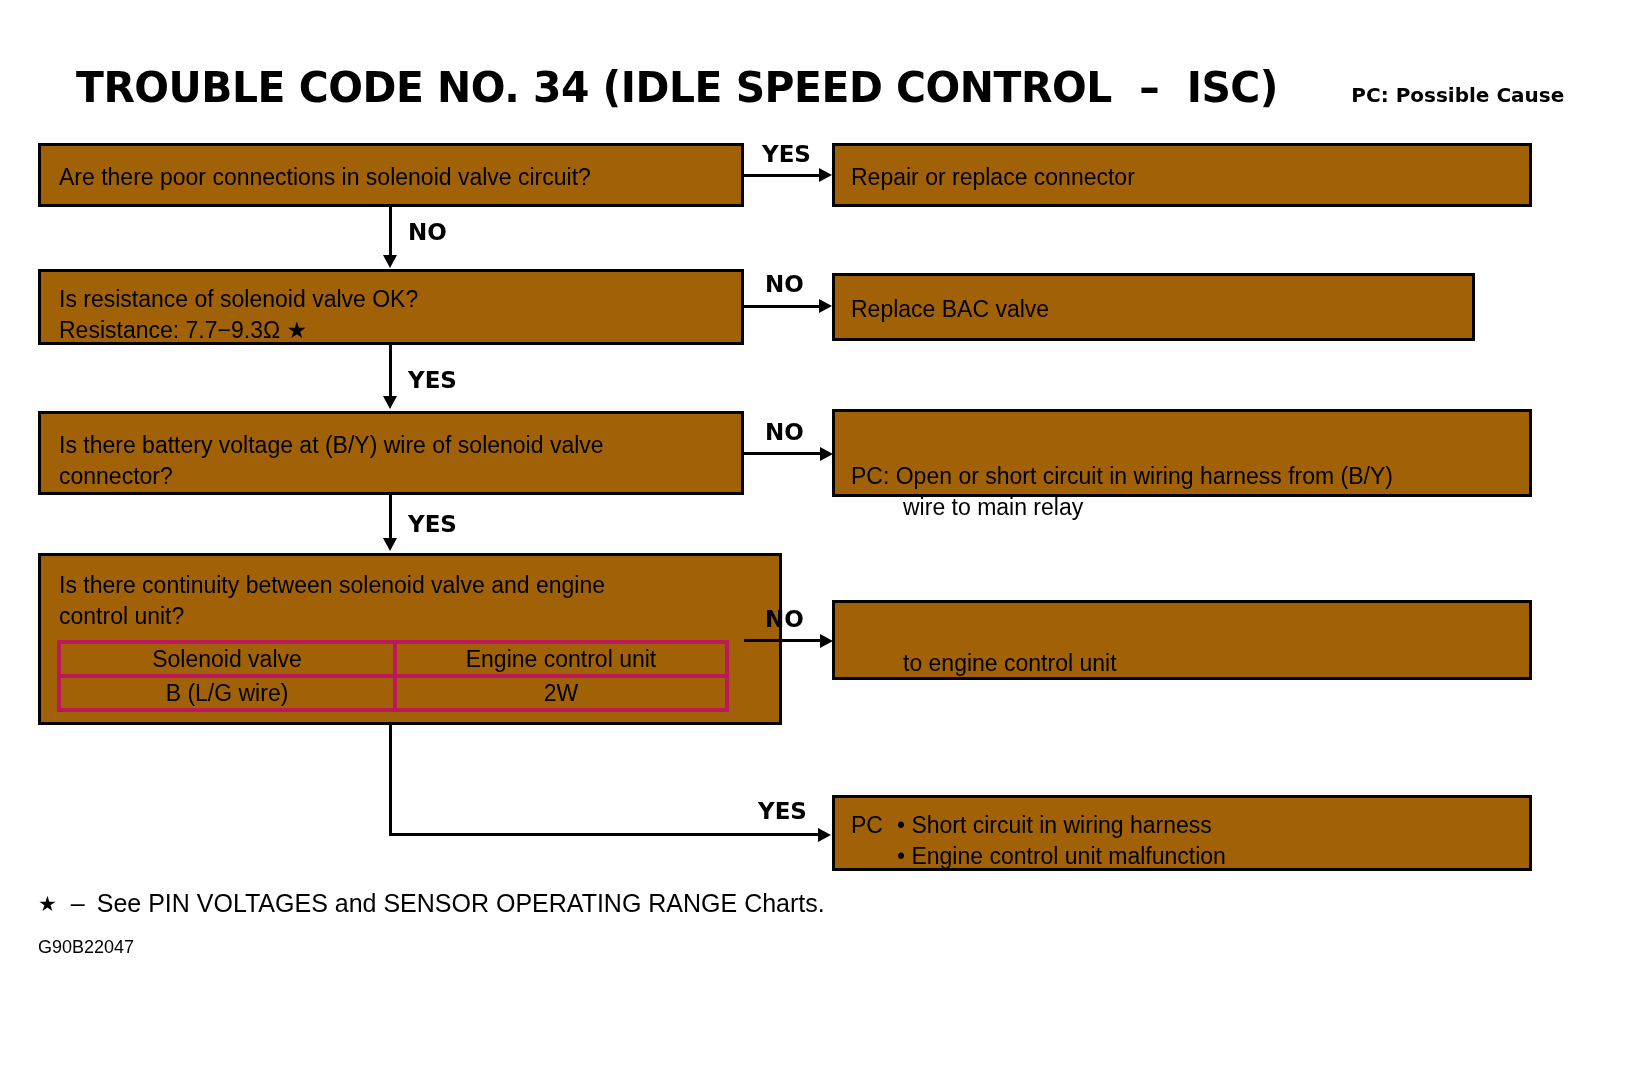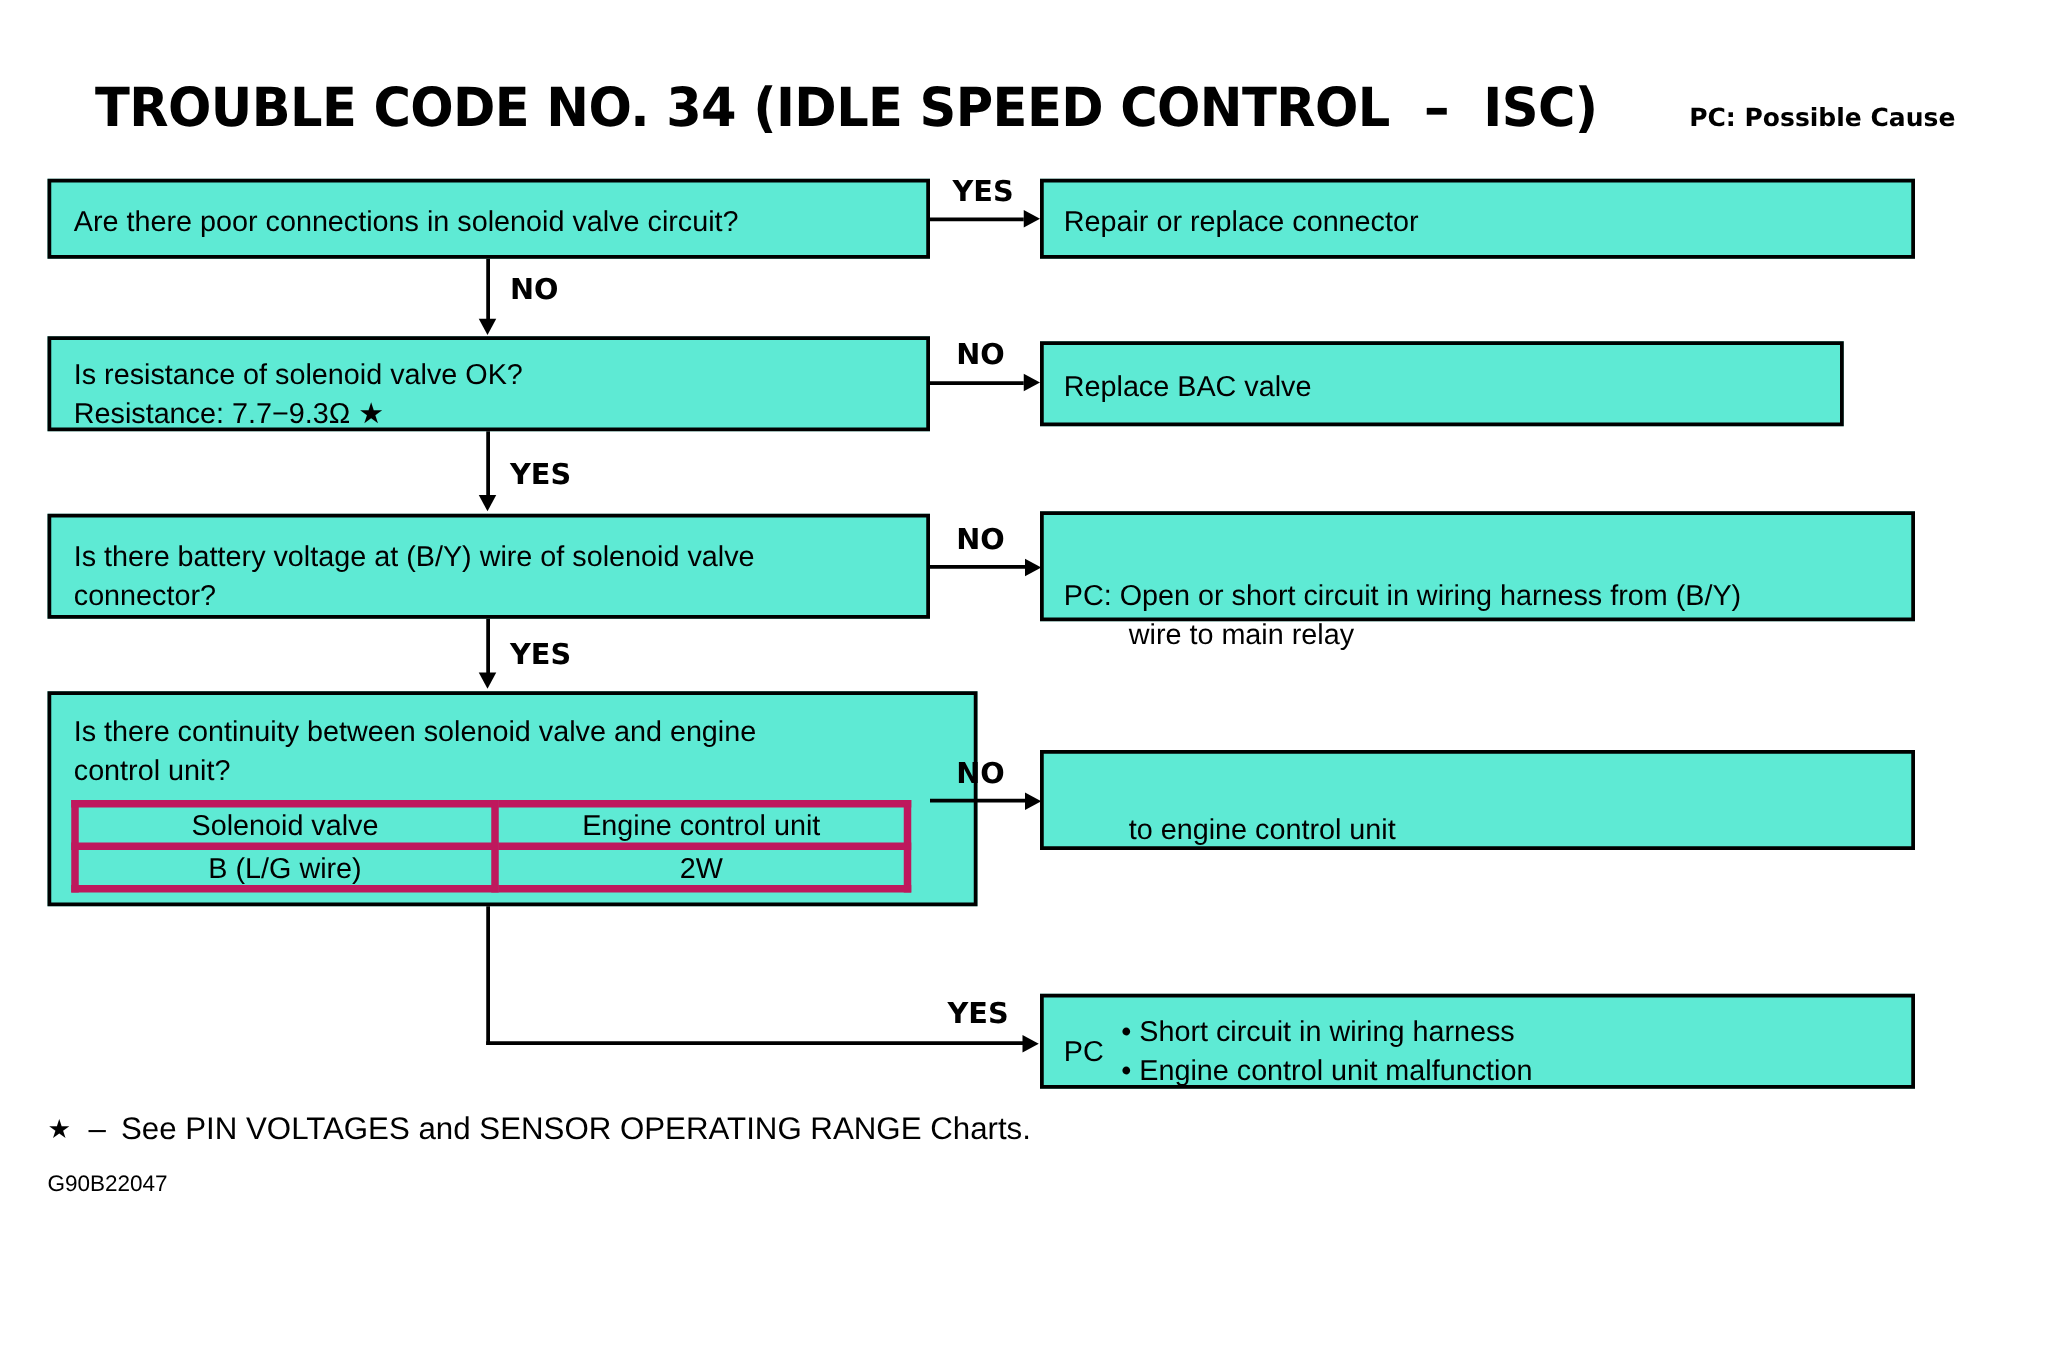--- a/index.html
+++ b/index.html
@@ -38,21 +38,21 @@
     margin-left: 10px;
     white-space: pre;
     position: relative;
     top: 0px;
   }
 
   
   .box {
     position: absolute;
     border: 3px solid #000;
-    background: #5eead4;
+    background: #a16207;
   }
   .box-text {
     position: absolute;
     font-size: 23px;
     line-height: 31px;
     white-space: pre-line;
   }
   .qbox .box-text { left: 18px; }
   .rbox .box-text { left: 16px; }
 
@@ -86,36 +86,35 @@
 
   .indent2 { display: block; padding-left: 52px; }
 
   
   .pc-wrap {
     position: absolute;
     left: 16px; top: 12px;
     display: flex;
     font-size: 23px;
     line-height: 31px;
-    align-items: center;
   }
   .pc-label { margin-right: 14px; }
   .pc-items { }
   .pc-item { white-space: pre; }
 
   
   .mini-table {
     position: absolute;
     left: 16px; top: 84px;
     width: 672px;
     border-collapse: collapse;
     font-size: 23px;
   }
   .mini-table td {
-    border: 6px solid #be185d;
+    border: 4px solid #be185d;
     text-align: center;
     height: 34px;
     padding: 0 4px;
   }
   .mini-table td:first-child { width: 336px; }
 
   
   .ln { position: absolute; background: #000; }
   .h { height: 3px; }
   .v { width: 3px; }

